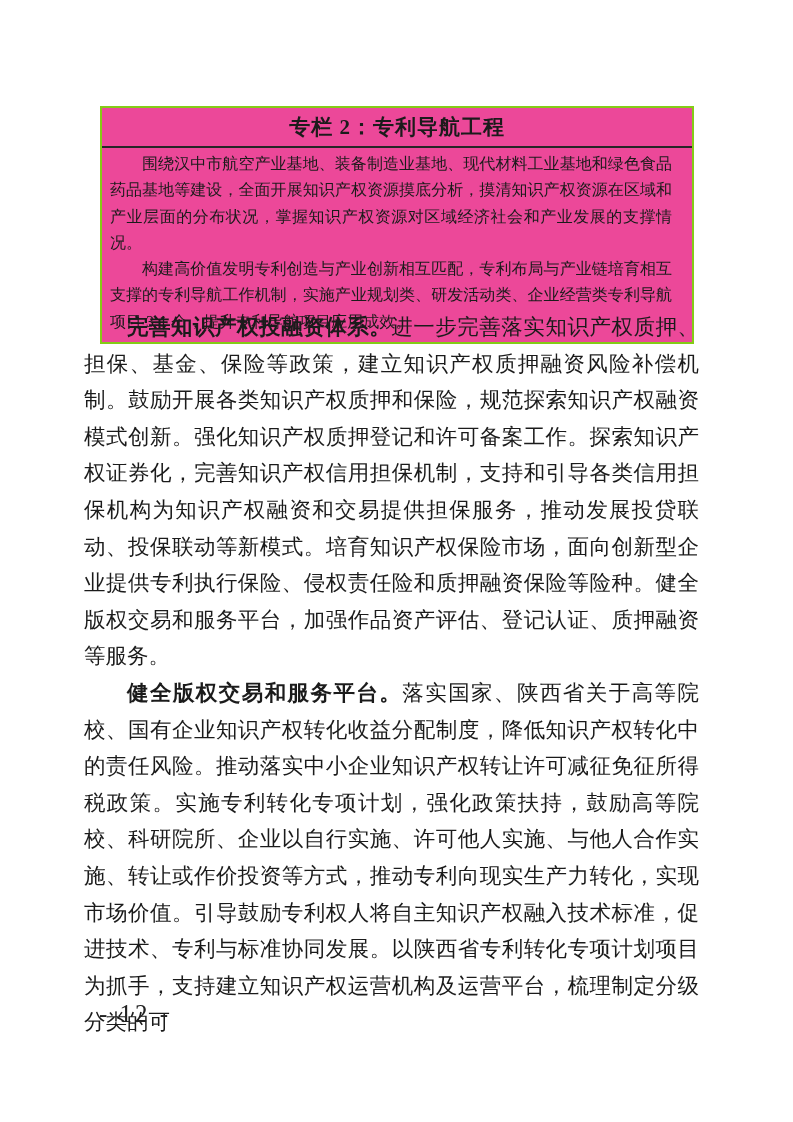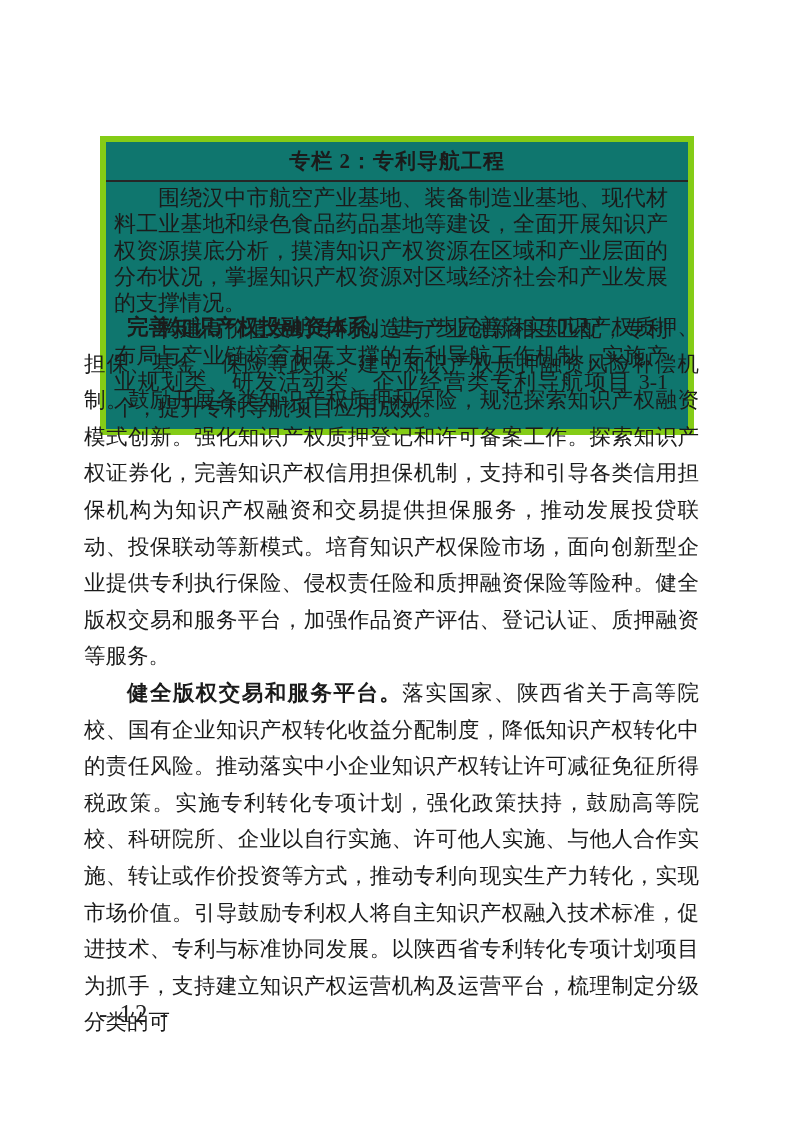--- a/index.html
+++ b/index.html
@@ -16,37 +16,36 @@
     font-family: "Liberation Serif", "DejaVu Serif", serif;
     overflow: hidden;
   }
 
   
   .callout {
     position: absolute;
     left: 100px;
     top: 106px;
     width: 594px;
-    border: 6px solid #84cc16;
+    border: 2px solid #84cc16;
     box-sizing: border-box;
-    background: #0f766e;
-    margin-top: 30px;
+    background: #ec4899;
   }
   .callout-header {
     border-bottom: 2px solid #262626;
     text-align: center;
     font-weight: bold;
     font-size: 21px;
     line-height: 25px;
     padding: 7px 4px 6px 4px;
     letter-spacing: 1px;
   }
   .callout-body {
     padding: 3px 20px 7px 8px;
-    font-size: 22px;
+    font-size: 16px;
     line-height: 26.3px;
     text-align: justify;
   }
   .callout-body p {
     margin: 0;
     text-indent: 2em;
   }
 
   
   .content {

